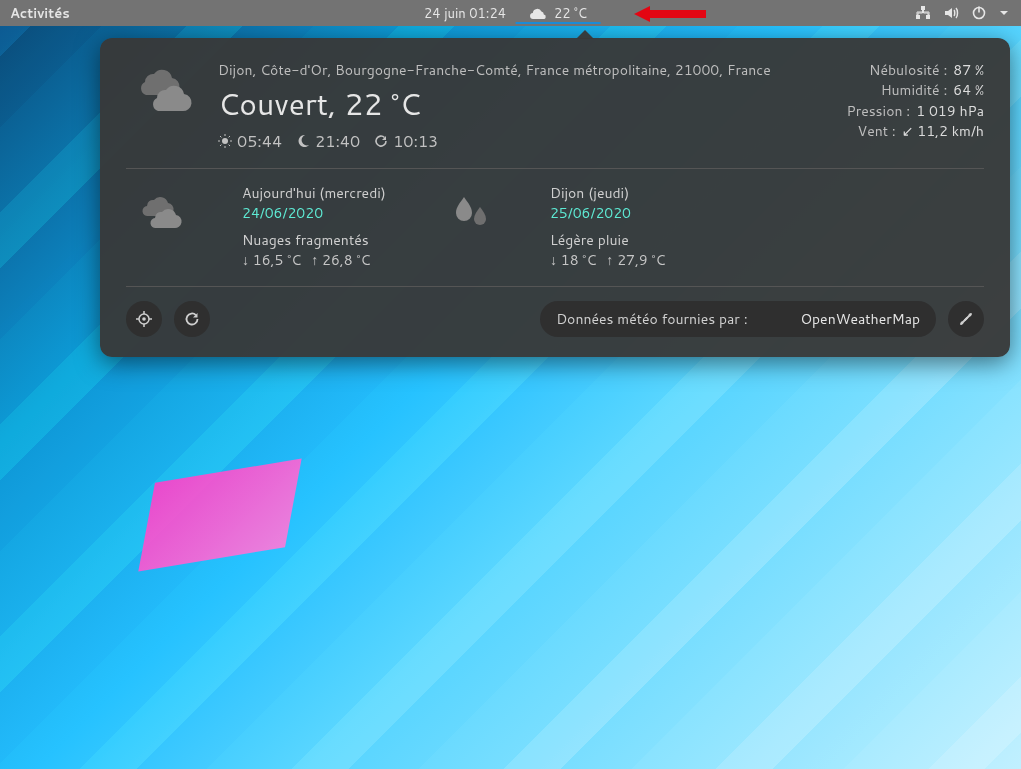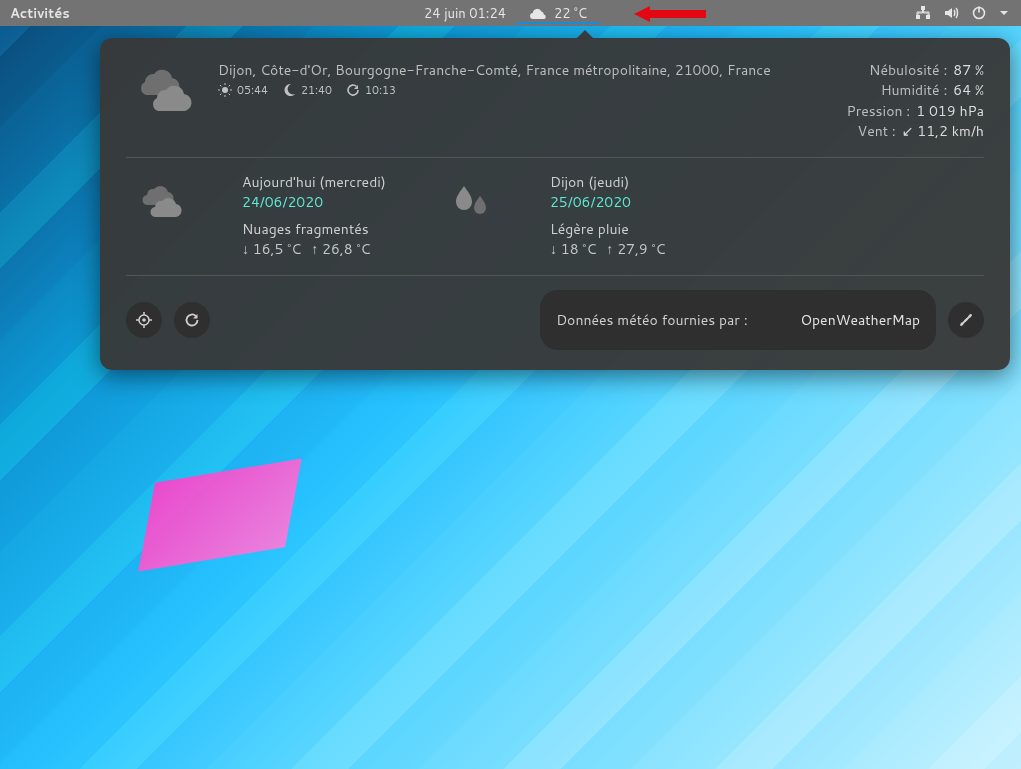--- a/index.html
+++ b/index.html
@@ -26,39 +26,39 @@
   .arrow .head{width:0;height:0;border-top:8px solid transparent;border-bottom:8px solid transparent;border-right:16px solid #e30613;}
   .arrow .shaft{width:56px;height:8px;background:#e30613;}
   
   .popup{position:absolute;top:38px;left:100px;width:910px;background:rgba(56,56,56,.96);border-radius:12px;color:#c9c9c9;padding:22px 26px 20px;box-sizing:border-box;z-index:5;box-shadow:0 6px 24px rgba(0,0,0,.5);}
   .popup::before{content:"";position:absolute;top:-8px;left:476px;width:0;height:0;border-left:9px solid transparent;border-right:9px solid transparent;border-bottom:9px solid rgba(56,56,56,.96);}
   .cur{display:flex;align-items:flex-start;gap:22px;}
   .cur-icon{flex:0 0 auto;margin-top:4px;}
   .cur-main{flex:1 1 auto;min-width:0;}
   .loc{font-size:14px;color:#bdbdbd;margin-bottom:2px;white-space:nowrap;}
   .cond{font-size:30px;color:#e6e6e6;font-weight:400;margin-bottom:4px;}
-  .sun{display:flex;align-items:center;gap:14px;font-size:11px;color:#c2c2c2;}
+  .sun{display:flex;align-items:center;gap:14px;font-size:16px;color:#c2c2c2;}
   .sun span{display:inline-flex;align-items:center;gap:5px;}
   .cur-right{text-align:right;font-size:14px;color:#c8c8c8;line-height:1.45;}
   .cur-right .lbl{color:#bdbdbd;}
   .cur-right .val{color:#dcdcdc;margin-left:6px;}
   hr.div{border:none;border-top:1px solid #555;margin:16px 0 14px;}
   .fc{display:flex;gap:60px;padding-left:6px;}
   .fc-item{display:flex;gap:18px;align-items:flex-start;}
   .fc-icon{margin-top:10px;}
   .fc-txt{font-size:14px;color:#c6c6c6;line-height:1.45;margin-left:38px;}
   .fc-day{color:#cfcfcf;}
   .fc-date{color:#5eead4;}
   .fc-cond{margin-top:6px;color:#cfcfcf;}
   .fc-temps{color:#c6c6c6;}
   .fc-temps .gap{display:inline-block;width:10px;}
   .footer{display:flex;align-items:center;gap:12px;}
   .rbtn{width:36px;height:36px;border-radius:50%;background:#2f2f2f;display:flex;align-items:center;justify-content:center;cursor:pointer;}
   .spacer{flex:1;}
-  .provider{background:#2f2f2f;border-radius:18px;padding:20px 16px;font-size:14px;color:#cfcfcf;display:flex;align-items:center;gap:6px;}
+  .provider{background:#2f2f2f;border-radius:18px;padding:8px 16px;font-size:14px;color:#cfcfcf;display:flex;align-items:center;gap:6px;}
   .provider .link{color:#e4e4e4;margin-left:47px;}
 </style>
 </head>
 <body>
 
 <div class="desktop">
   <div class="pink"></div>
 </div>
 
 <div class="topbar">
@@ -116,20 +116,21 @@
     <div class="cur-icon ico">
       <svg width="70" height="58" viewBox="0 0 70 58">
           <g fill="#6f6f6f">
             <path d="M46 14a10 10 0 0 0-18-4 8 8 0 0 0-9 8 7 7 0 0 0 1 13h24a8 8 0 0 0 2-17z"></path>
             <path fill="#8a8a8a" d="M58 30a10 10 0 0 0-18-4 8 8 0 0 0-9 8 7 7 0 0 0 1 13h24a8 8 0 0 0 2-17z"></path>
           </g>
         </svg>
     </div>
     <div class="cur-main">
       <div class="loc">Dijon, Côte-d'Or, Bourgogne-Franche-Comté, France métropolitaine, 21000, France</div>
+      <div class="cond">Couvert, 22 °C</div>
       <div class="sun">
         <span>
           <span class="ico">
               <svg width="14" height="14" viewBox="0 0 14 14">
                 <circle cx="7" cy="7" r="3" fill="#c2c2c2"></circle>
                 <g stroke="#c2c2c2" stroke-width="1">
                   <line x1="7" y1="0" x2="7" y2="2"></line>
                   <line x1="7" y1="12" x2="7" y2="14"></line>
                   <line x1="0" y1="7" x2="2" y2="7"></line>
                   <line x1="12" y1="7" x2="14" y2="7"></line>

